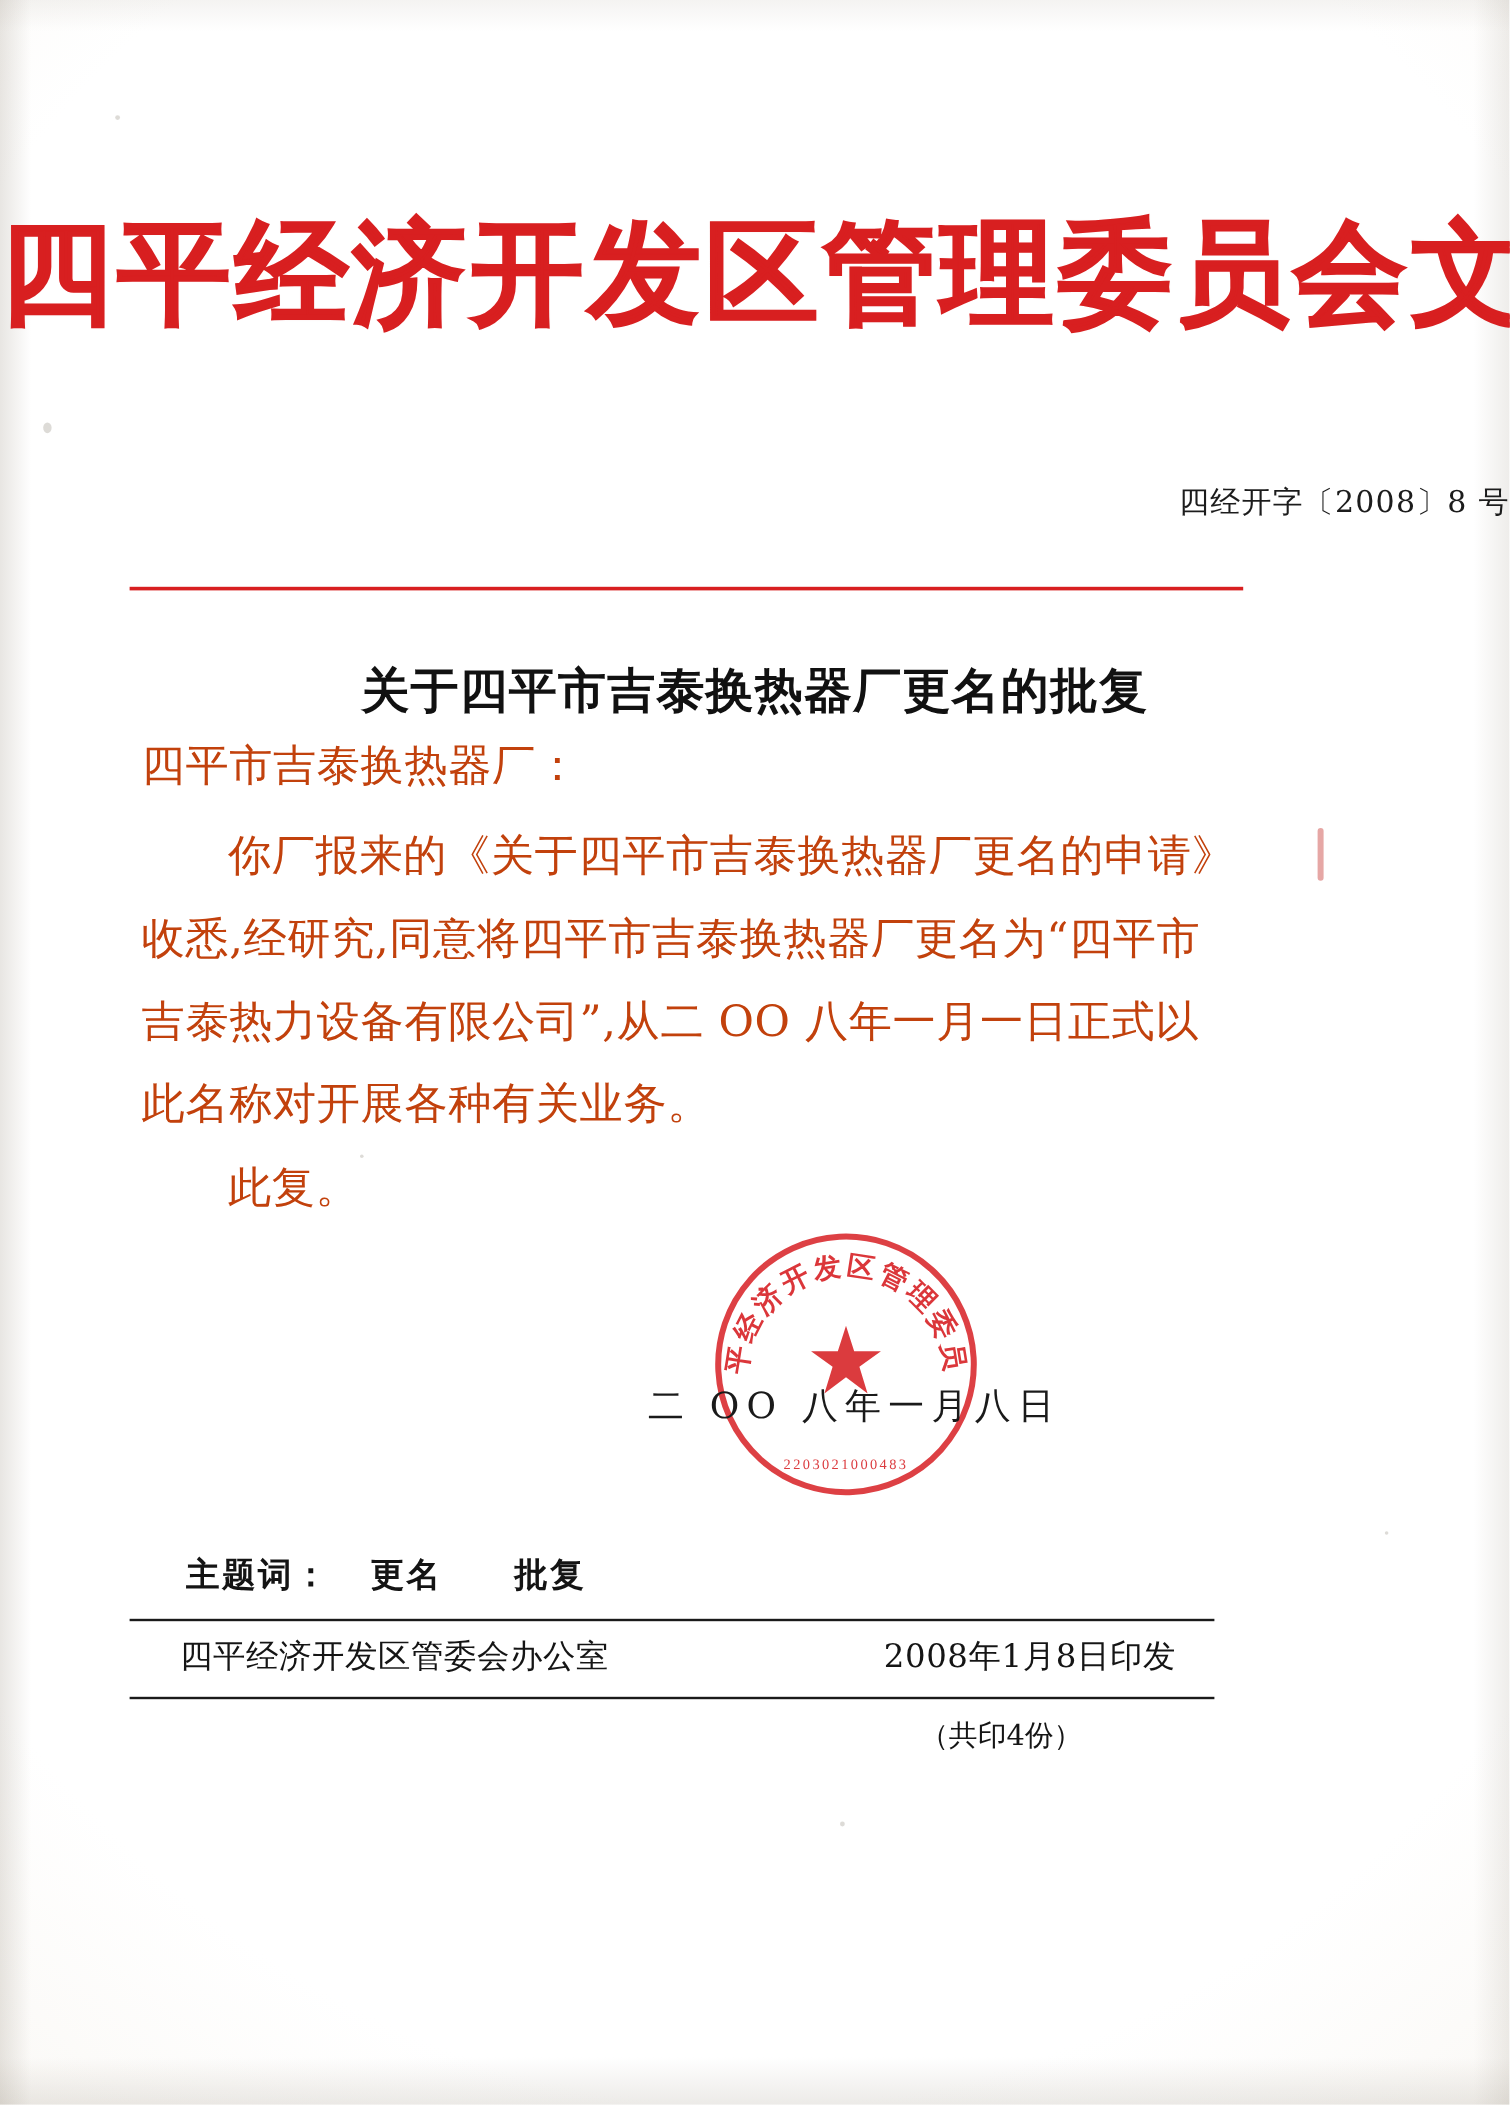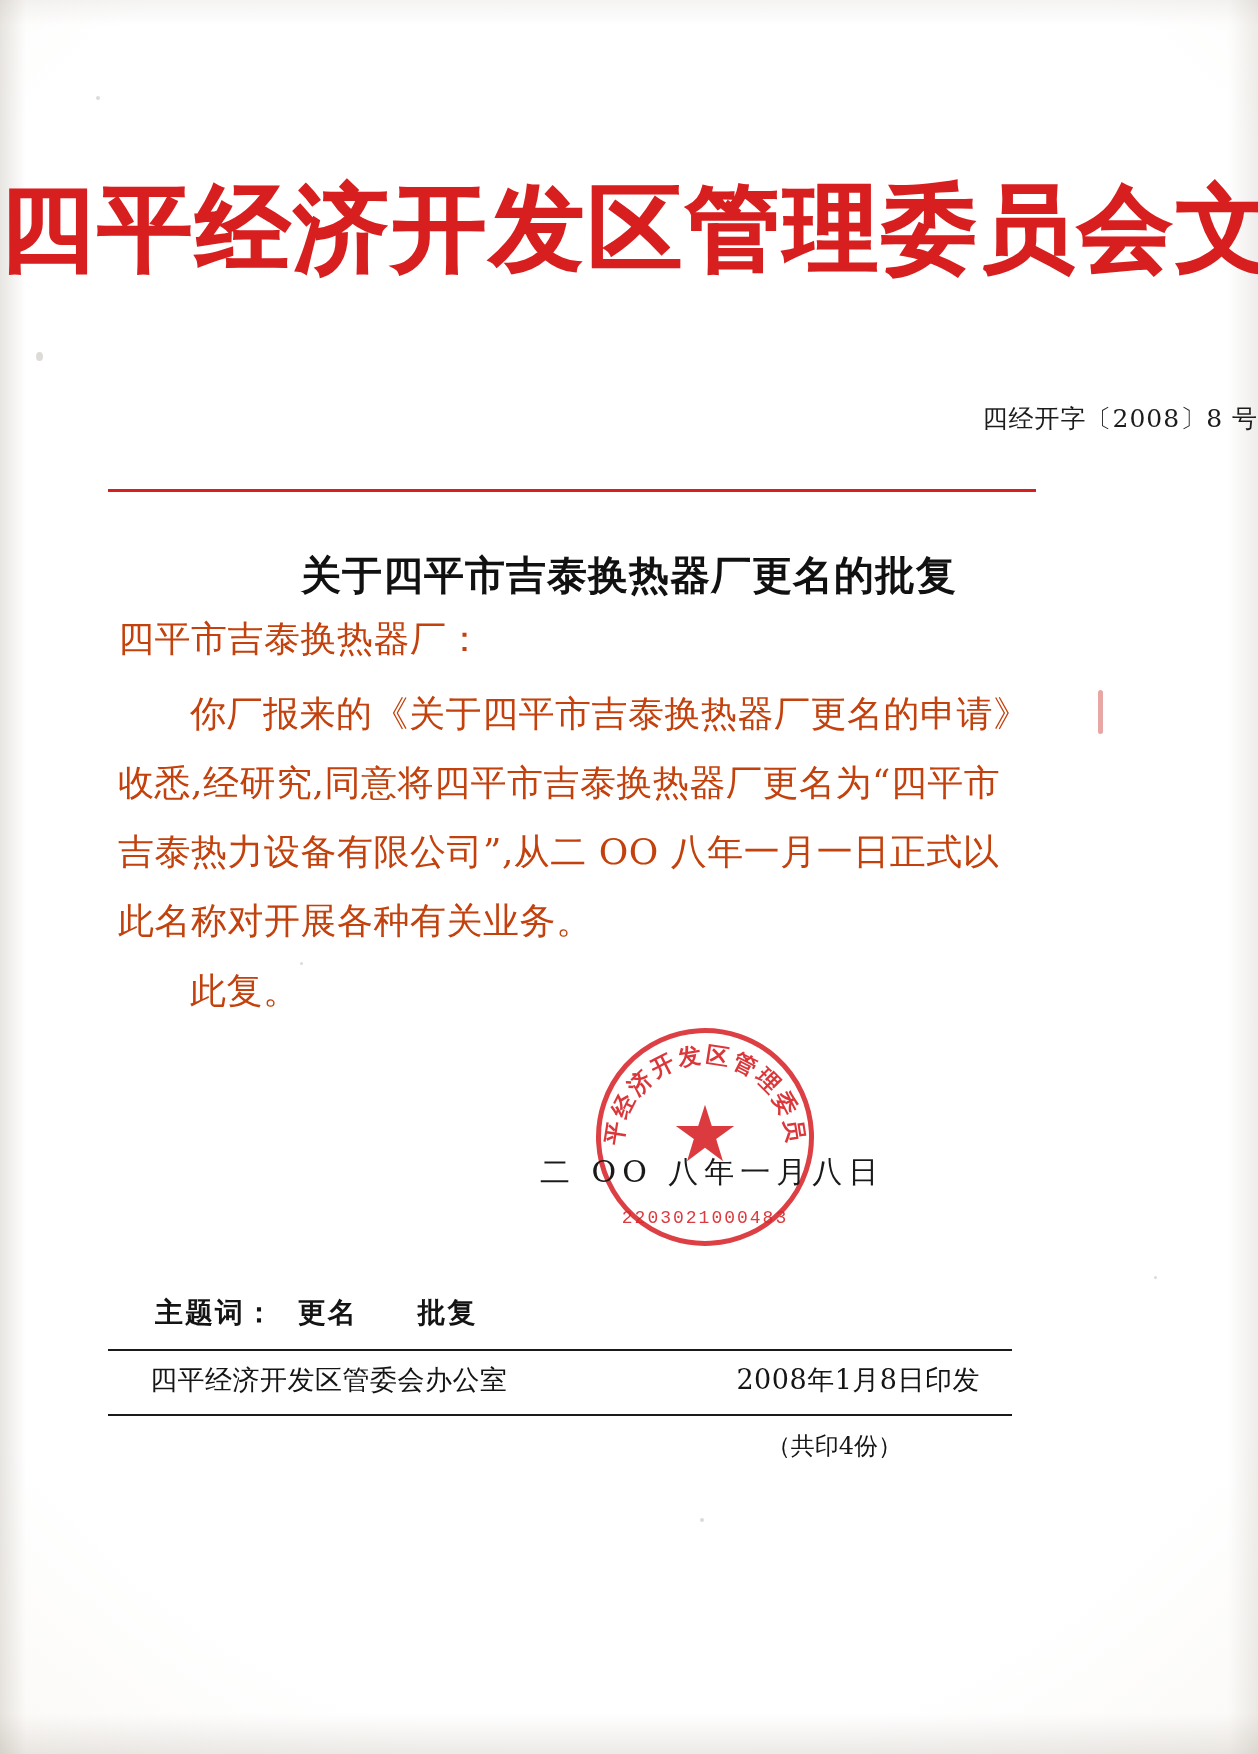--- a/index.html
+++ b/index.html
@@ -145,22 +145,22 @@
     width: 100%; height: 100%;
     color: #d8262a;
     opacity: 0.92;
   }
   .seal-code {
     position: absolute;
     left: 0;
     bottom: 18px;
     width: 100%;
     text-align: center;
-    font-family: Liberation Mono, monospace;
-    font-size: 18px;
+    font-family: Liberation Serif, serif;
+    font-size: 12px;
     letter-spacing: 2px;
     color: #d8262a;
     opacity: 0.9;
   }
 
   .sign-date {
     position: absolute;
     top: 1152px;
     left: 540px;
     font-size: 30px;
@@ -172,21 +172,21 @@
   .keywords {
     position: absolute;
     top: 1294px;
     left: 155px;
     font-family: "DejaVu Sans", "Liberation Sans", sans-serif;
     font-weight: bold;
     font-size: 28px;
     letter-spacing: 2px;
     color: #141414;
   }
-  .kw-label { margin-right: 11px; }
+  .kw-label { margin-right: 22px; }
   .kw-item { margin-right: 48px; }
 
   .footer-rule-top {
     position: absolute;
     top: 1349px;
     left: 108px;
     width: 904px;
     height: 2px;
     background: #1a1a1a;
   }

